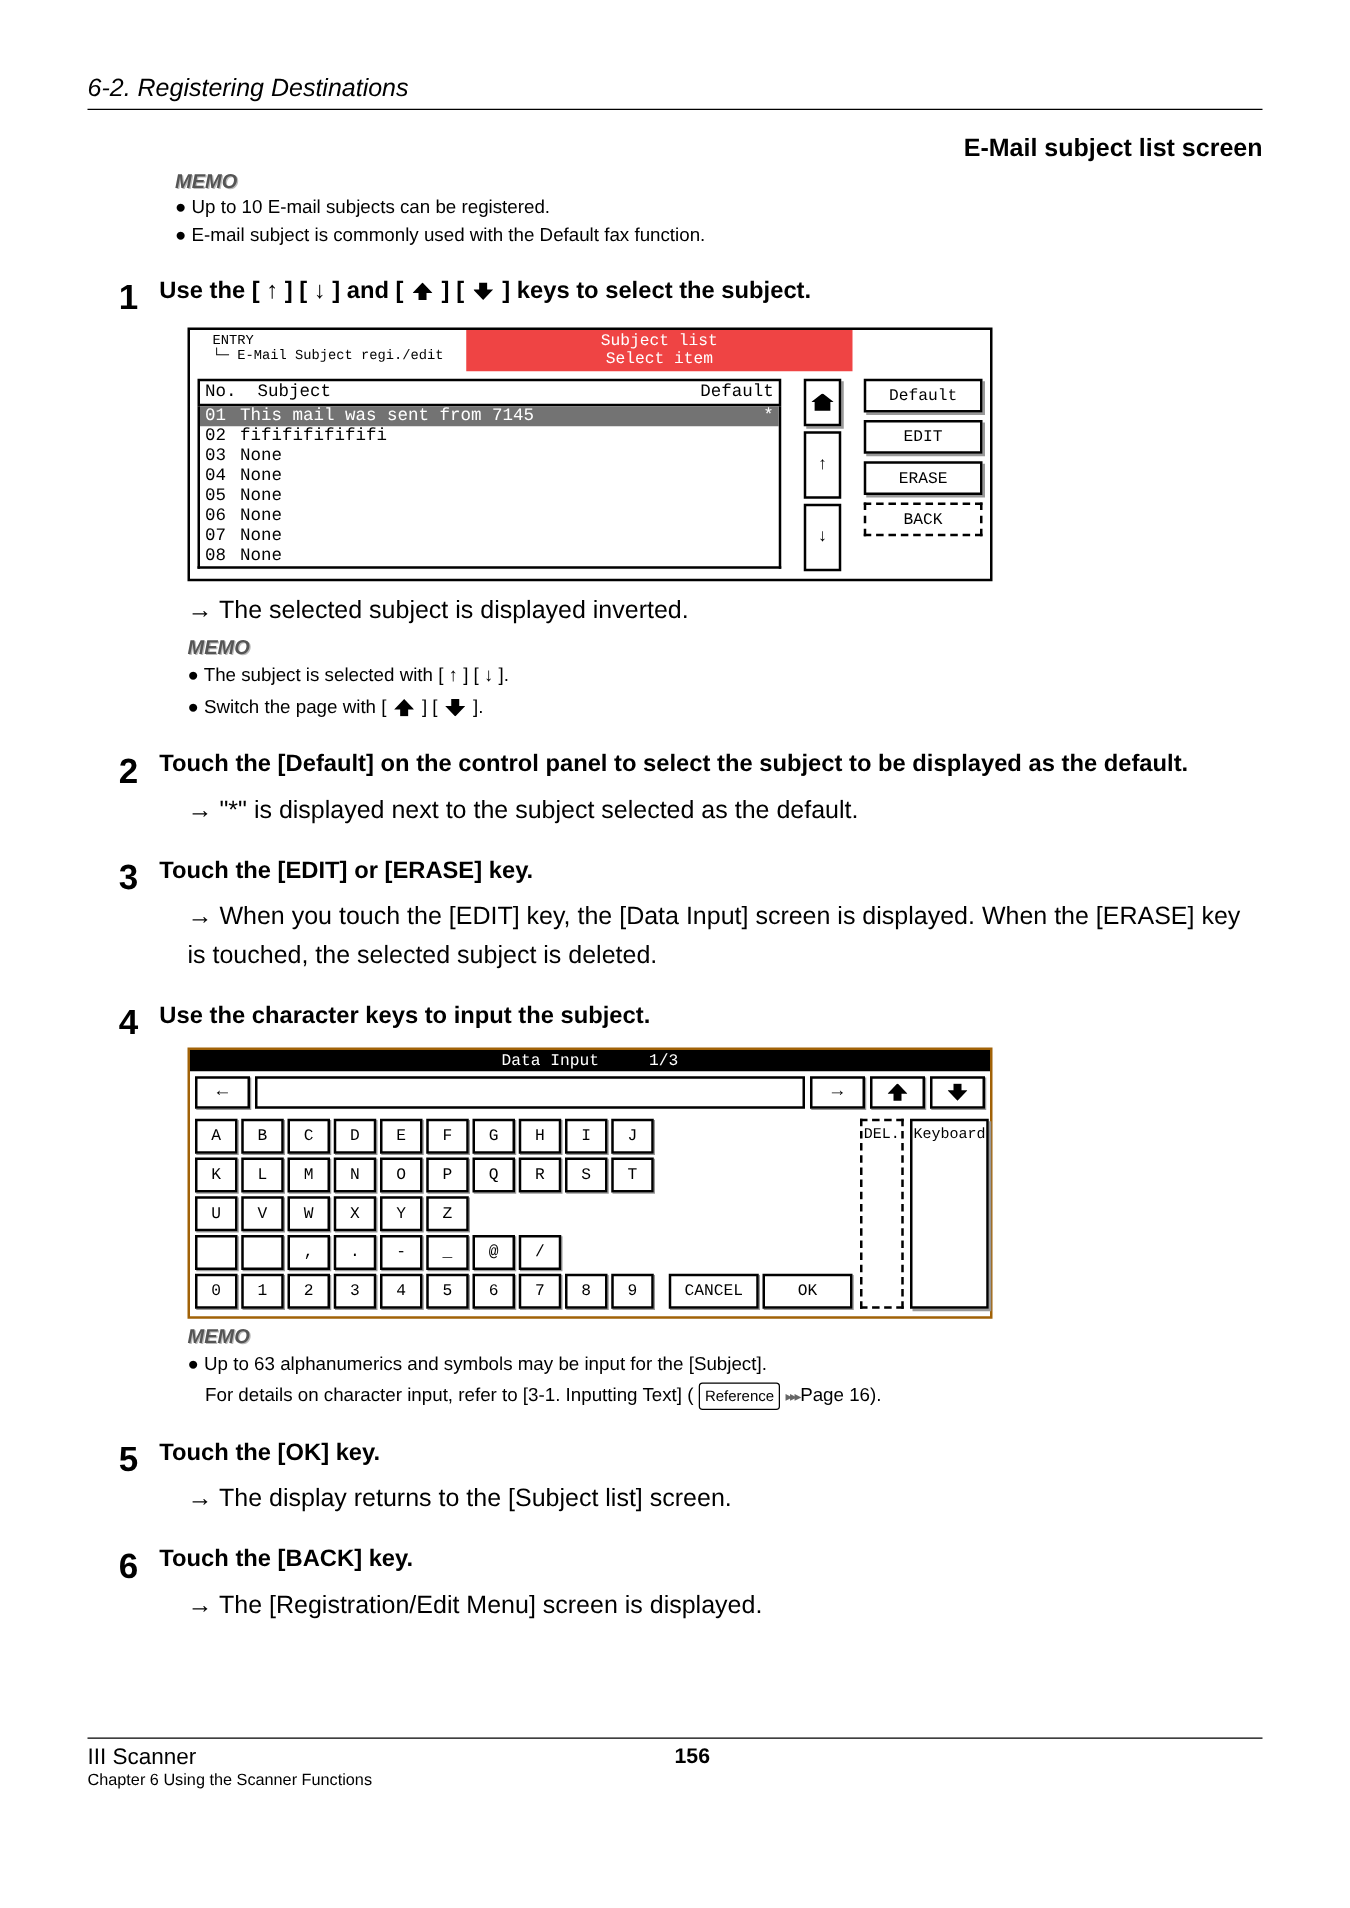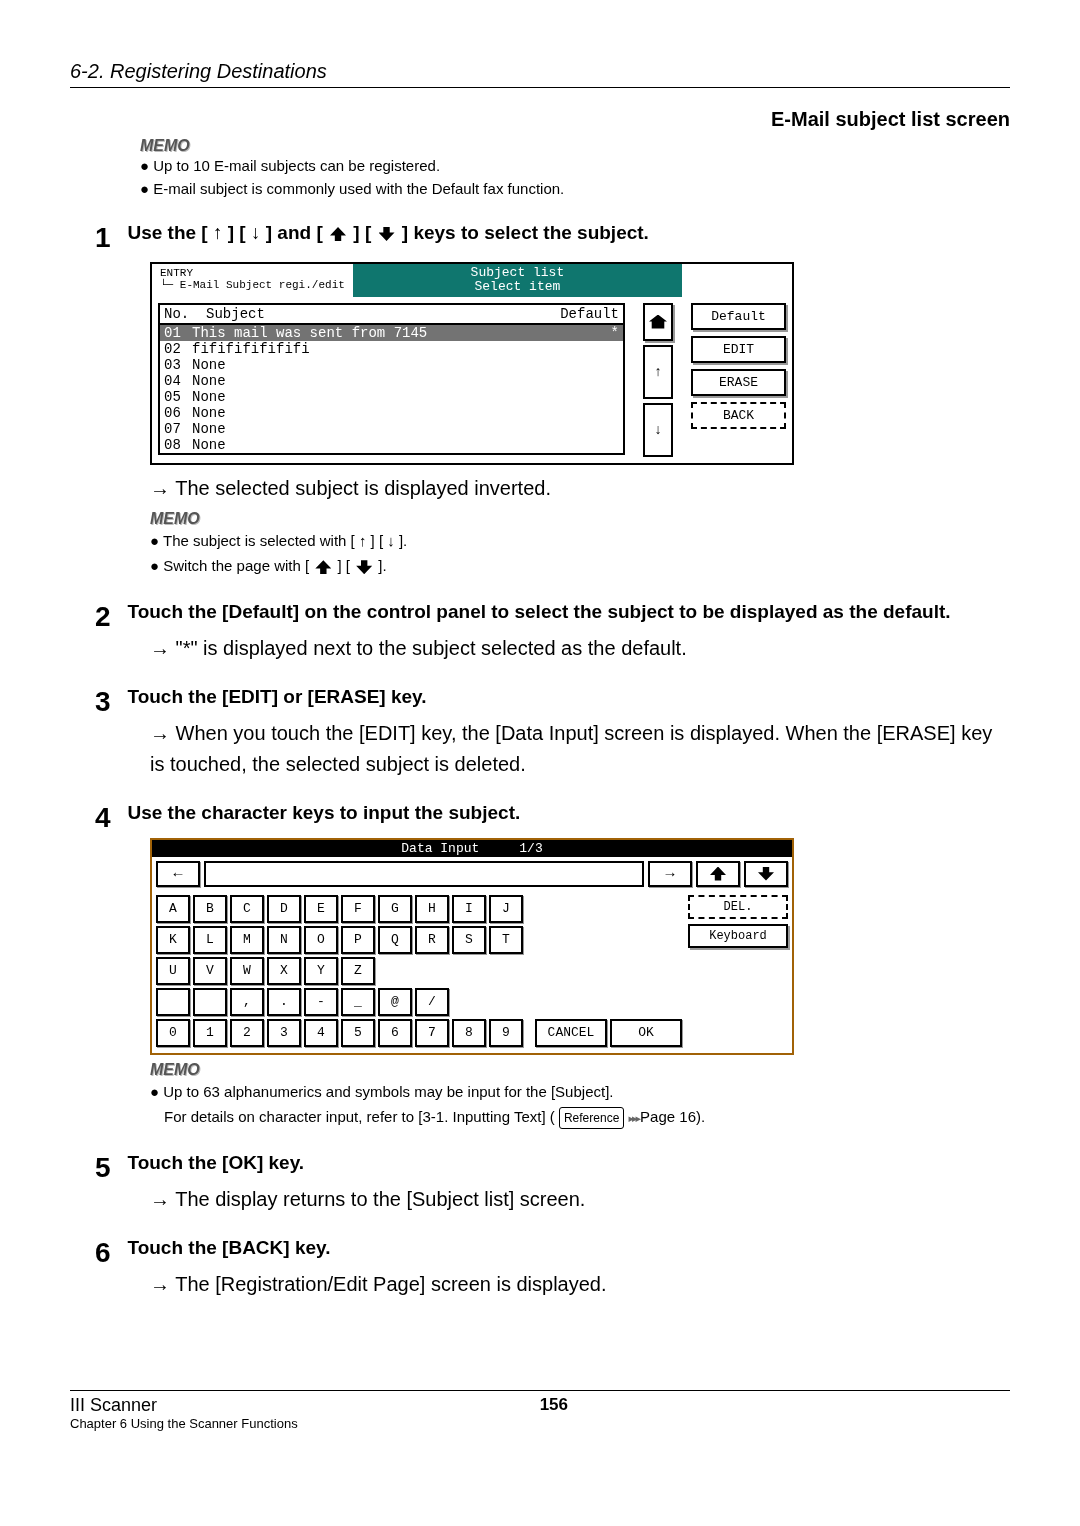--- a/index.html
+++ b/index.html
@@ -118,25 +118,25 @@
     background: #fff;
     font-family: "Courier New", monospace;
     font-size: 14px;
   }
   .panel-top {
     display: flex;
     background: #fff;
   }
   .panel-top-left {
     font-size: 11px;
-    padding: 3px 8px;
+    padding: 3px 18px;
   }
   .panel-top-center {
     flex: 1;
-    background: #0f766e;
+    background: #ef4444;
     color: #fff;
     text-align: center;
     padding: 2px 4px;
     line-height: 1.1;
     font-size: 13px;
   }
   .panel-main {
     display: flex;
     padding: 6px;
     gap: 18px;
@@ -179,21 +179,21 @@
     display:flex; justify-content:center; gap:40px;
   }
   .kbd-field-row { display:flex; gap:4px; padding:4px; }
   .kbd-arrow-btn { border:2px solid #000; width:40px; height:22px; display:flex;align-items:center;justify-content:center; font-size:15px; box-shadow: 1px 1px 0 #999;}
   .kbd-field { flex:1; border:2px solid #000; height:22px; }
   .kbd-icon { border:2px solid #000; width:40px; height:22px; display:flex; align-items:center; justify-content:center; box-shadow:1px 1px 0 #999;}
   .kbd-body { display:flex; padding:4px 4px 6px 4px; gap:6px;}
   .kbd-keys { flex:1; display:flex; flex-direction:column; gap:3px;}
   .krow { display:flex; gap:3px; }
   .key { border:2px solid #000; width:30px; height:24px; display:flex; align-items:center; justify-content:center; font-size:13px; background:#fff; box-shadow:1px 1px 0 #999;}
-  .kbd-side { width:100px; display:flex; flex-direction:column; gap:5px; }
+  .kbd-side { width:100px; display:flex; gap:5px; }
   .kbd-side .pbtn { font-size:12px; padding:3px 1px;}
 
   .footer {
     margin-top: 90px;
     border-top: 1px solid #000;
     padding-top: 4px;
     display: flex;
     font-size: 13px;
   }
   .footer-left div:first-child { font-size:18px; }
@@ -423,21 +423,21 @@
 
   <div class="step">
     <span class="step-num">5</span>
     <span class="step-title">Touch the [OK] key.</span>
     <div class="step-body arrow">The display returns to the [Subject list] screen.</div>
   </div>
 
   <div class="step">
     <span class="step-num">6</span>
     <span class="step-title">Touch the [BACK] key.</span>
-    <div class="step-body arrow">The [Registration/Edit Page] screen is displayed.</div>
+    <div class="step-body arrow">The [Registration/Edit Menu] screen is displayed.</div>
   </div>
 
   <div class="footer">
     <div class="footer-left">
       <div>III Scanner</div>
       <div>Chapter 6 Using the Scanner Functions</div>
     </div>
     <div class="footer-center">156</div>
     <div style="width:200px"></div>
   </div>

